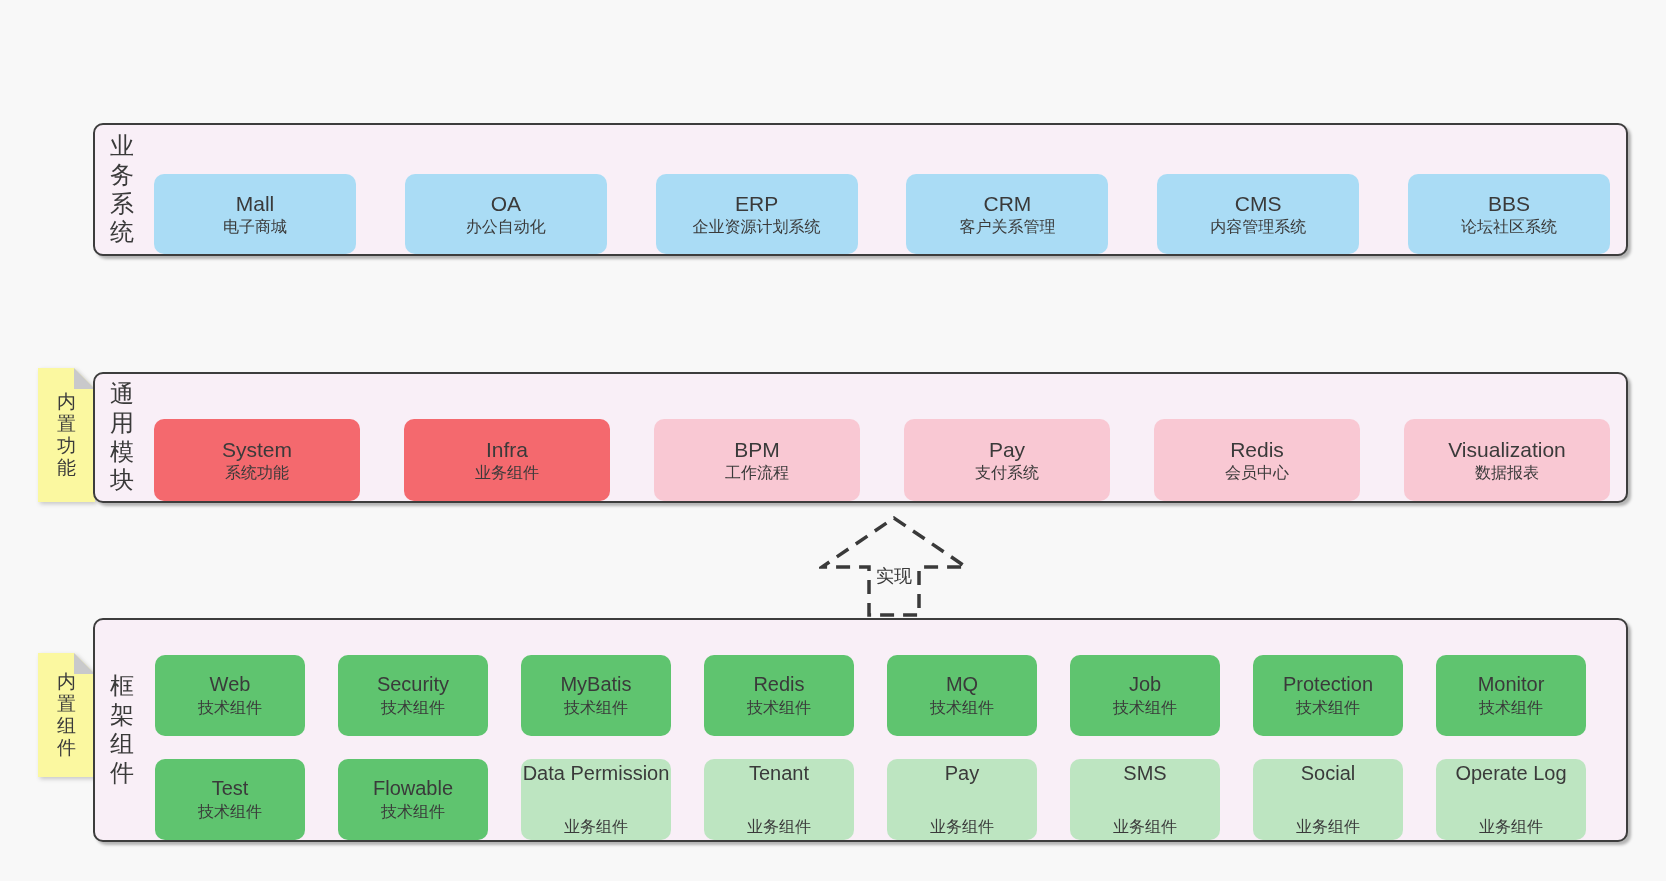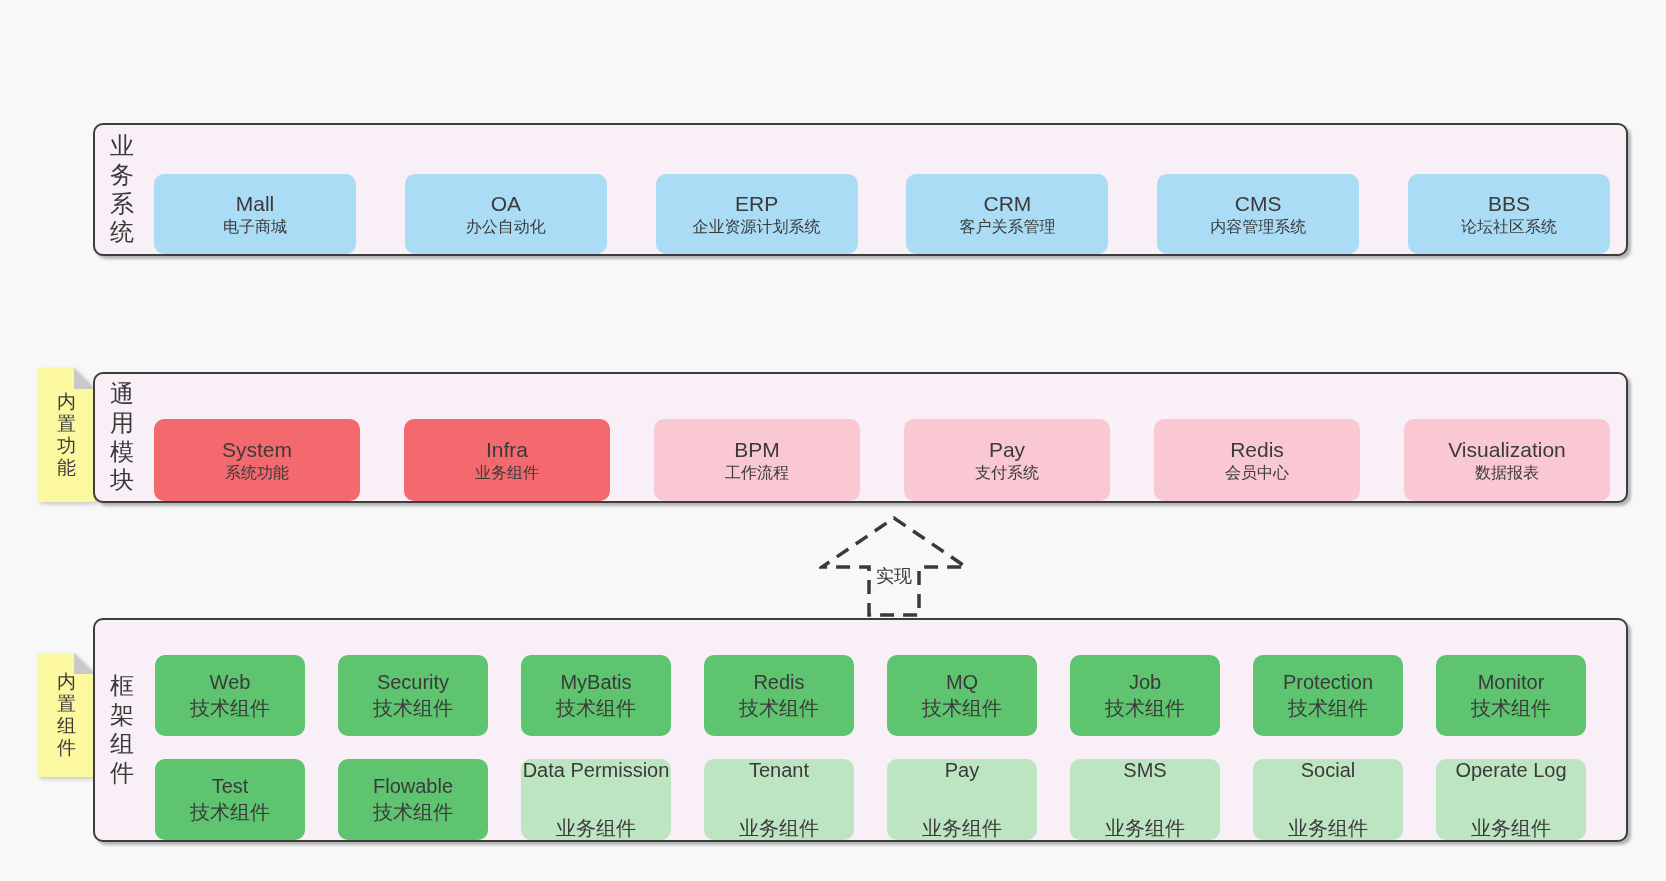--- a/index.html
+++ b/index.html
@@ -27,21 +27,21 @@
   .panel-3 .rows{left:60px;right:40px;}
   .box-row{display:flex;justify-content:space-between;}
   .box{display:flex;flex-direction:column;align-items:center;justify-content:center;
     border-radius:10px;text-align:center;}
   .panel-1 .box{width:202px;height:80px;}
   .panel-2 .box{width:206px;height:82px;}
   .panel-3 .box{width:150px;height:81px;}
   .box-title{font-size:21px;line-height:1.3;}
   .box-sub{font-size:16px;line-height:1.3;}
   .panel-3 .box-title{font-size:20px;line-height:1.28;}
-  .panel-3 .box-sub{font-size:20px;line-height:1.3;}
+  .panel-3 .box-sub{font-size:16px;line-height:1.3;}
   .v-blue{background:var(--c-blue);} .v-red{background:var(--c-red);}
   .v-pink{background:var(--c-pink);} .v-green{background:var(--c-green);}
   .v-green-light{background:var(--c-green-light);gap:31px;}
   .note{position:absolute;left:38px;width:57px;z-index:1;
     filter:drop-shadow(2px 2px 2px rgba(0,0,0,.2));}
   .note-1{top:368px;height:134px;}
   .note-2{top:653px;height:124px;}
   .note-body{position:absolute;inset:0;background:var(--c-note);
     clip-path:polygon(0 0,calc(100% - 21px) 0,100% 21px,100% 100%,0 100%);}
   .note-fold{position:absolute;top:0;right:0;width:21px;height:21px;background:var(--c-fold);

